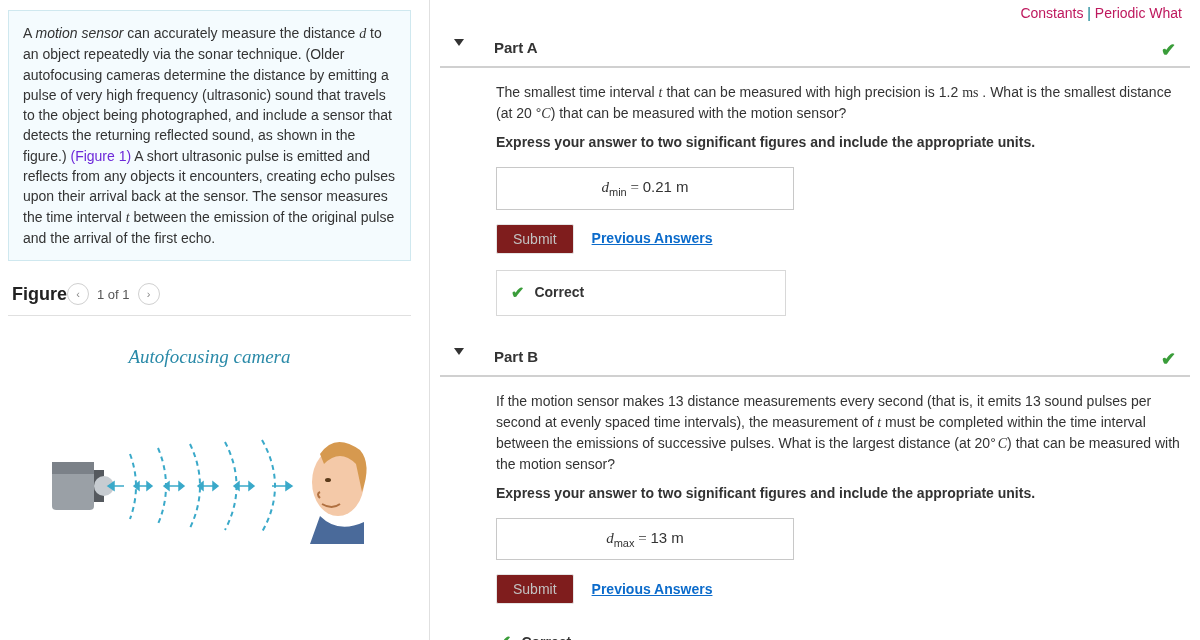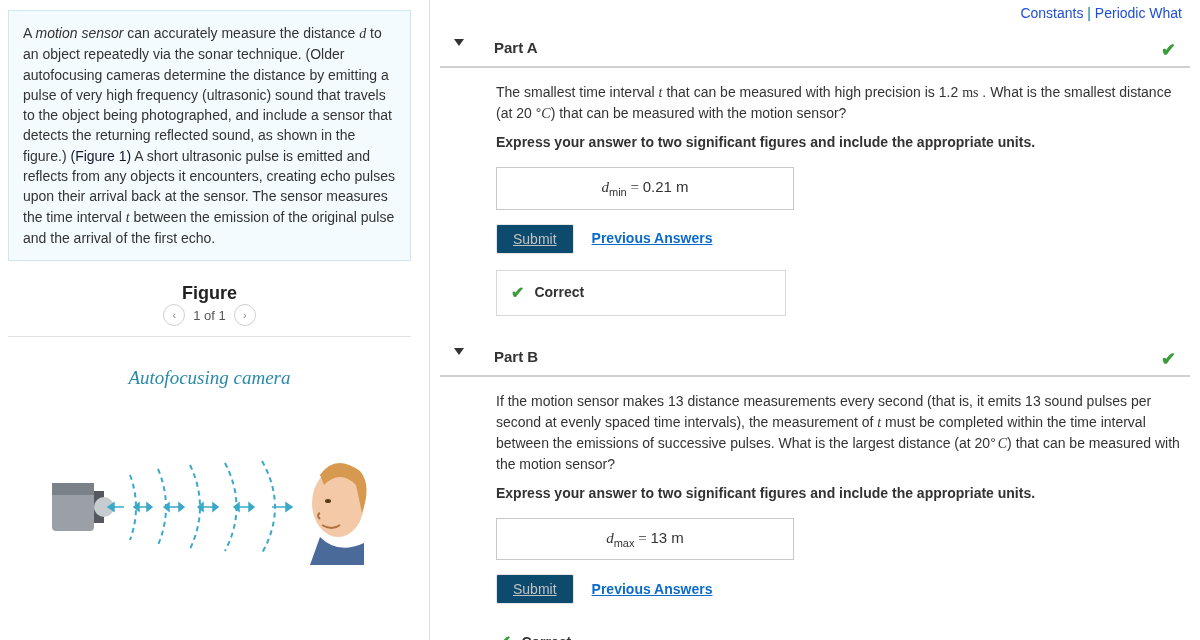--- a/index.html
+++ b/index.html
@@ -1,45 +1,45 @@
 <!DOCTYPE html>
 <html><head>
 <meta charset="utf-8">
 <style>
   * { box-sizing: border-box; margin: 0; padding: 0; }
   body { font-family: Arial, Helvetica, sans-serif; font-size: 14px; color: #333; background: #fff; width: 1200px; height: 640px; overflow: hidden; }
   .container { display: flex; height: 100%; }
   .left-col { width: 430px; padding: 10px 18px 10px 8px; border-right: 1px solid #e0e0e0; }
   .right-col { flex: 1; padding: 0 10px 10px 10px; position: relative; }
   .top-links { text-align: right; padding: 5px 8px 8px 0; font-size: 14px; }
-  .top-links a { color: #1d4ed8; text-decoration: none; }
+  .top-links a { color: #be185d; text-decoration: none; }
   .top-links .sep { color: #007a8a; }
   .intro-box { background: #f4fbfe; border: 1px solid #cfe8ef; padding: 12px 14px; line-height: 1.45; margin-bottom: 22px; font-size: 14px; color: #333;}
   .intro-box em { font-style: italic; }
-  .intro-box .figlink { color: #0f172a; }
+  .intro-box .figlink { color: #6d28d9; }
   .var { font-family: Georgia, 'Times New Roman', serif; font-style: italic; }
-  .figure-title-row { display: flex; align-items: center; padding: 0 4px 10px 4px; border-bottom: 1px solid #e0e0e0; margin-bottom: 30px; flex-direction: column; }
+  .figure-title-row { display: flex; align-items: center; padding: 0 4px 10px 4px; border-bottom: 1px solid #e0e0e0; margin-bottom: 30px; }
   .figure-title { font-size: 18px; font-weight: bold; color: #222; }
   .pager { display: flex; align-items: center; gap: 8px; font-size: 13px; color: #555; }
   .pager-btn { width: 22px; height: 22px; border: 1px solid #d0d0d0; border-radius: 50%; background: #fff; display: flex; align-items: center; justify-content: center; font-size: 11px; color: #888; cursor: pointer; }
   .figure-area { text-align: center; padding: 0 20px; }
   .fig-caption { font-family: Georgia, 'Times New Roman', serif; font-style: italic; color: #2a8aa8; font-size: 19px; margin-bottom: 36px; }
   .fig-svg { width: 340px; height: 140px; }
   .part { margin-bottom: 18px; }
   .part-header { display: flex; align-items: flex-start; padding: 10px 14px; border-bottom: 2px solid #d0d0d0; position: relative; }
   .caret { width: 0; height: 0; border-left: 5px solid transparent; border-right: 5px solid transparent; border-top: 7px solid #333; margin-right: 30px; }
   .part-title { font-weight: bold; font-size: 15px; color: #333; }
   .check { position: absolute; right: 14px; color: #3a9d3a; font-size: 18px; font-weight: bold; }
   .part-body { padding: 14px 10px 4px 56px; line-height: 1.5; }
   .prompt { margin-bottom: 8px; }
   .bold-line { font-weight: bold; margin-bottom: 14px; }
   .answer-box { border: 1px solid #c8c8c8; padding: 8px 12px; width: 298px; font-family: Georgia, 'Times New Roman', serif; font-size: 15px; margin-bottom: 14px; color:#333;text-align:center; }
   .answer-box .sub { font-size: 11px; vertical-align: sub; font-family: Arial, sans-serif; font-style: normal;}
   .submit-row { display: flex; align-items: center; gap: 18px; margin-bottom: 16px; }
-  .submit-btn { background: #0c4a6e; color: #c2c2c2; border: 1px solid #e5e5e5; padding: 6px 16px; font-size: 14px; cursor: default; border-radius: 2px; text-decoration: underline; }
+  .submit-btn { background: #7f1d1d; color: #c2c2c2; border: 1px solid #e5e5e5; padding: 6px 16px; font-size: 14px; cursor: default; border-radius: 2px; }
   .prev-link { color: #0b6bcb; text-decoration: underline; font-weight: bold; font-size: 14px; cursor: pointer; }
   .correct-box { border: 1px solid #d8d8d8; padding: 10px 14px; width: 290px; display: flex; align-items: center; gap: 10px; font-weight: bold; color: #333; }
   .correct-box .ck { color: #3a9d3a; font-size: 16px; }
   .degc::before { content: "\00b0"; }
 </style>
 </head>
 <body>
 
 <div class="container">
   <div class="left-col">

